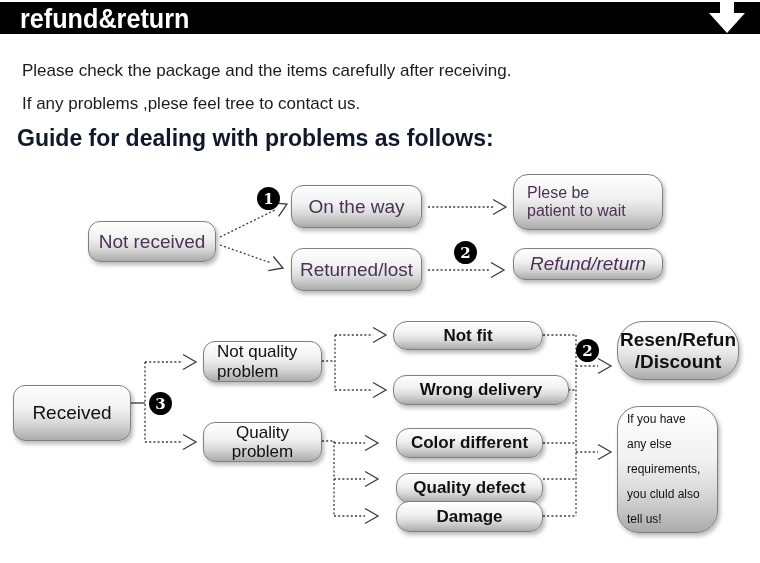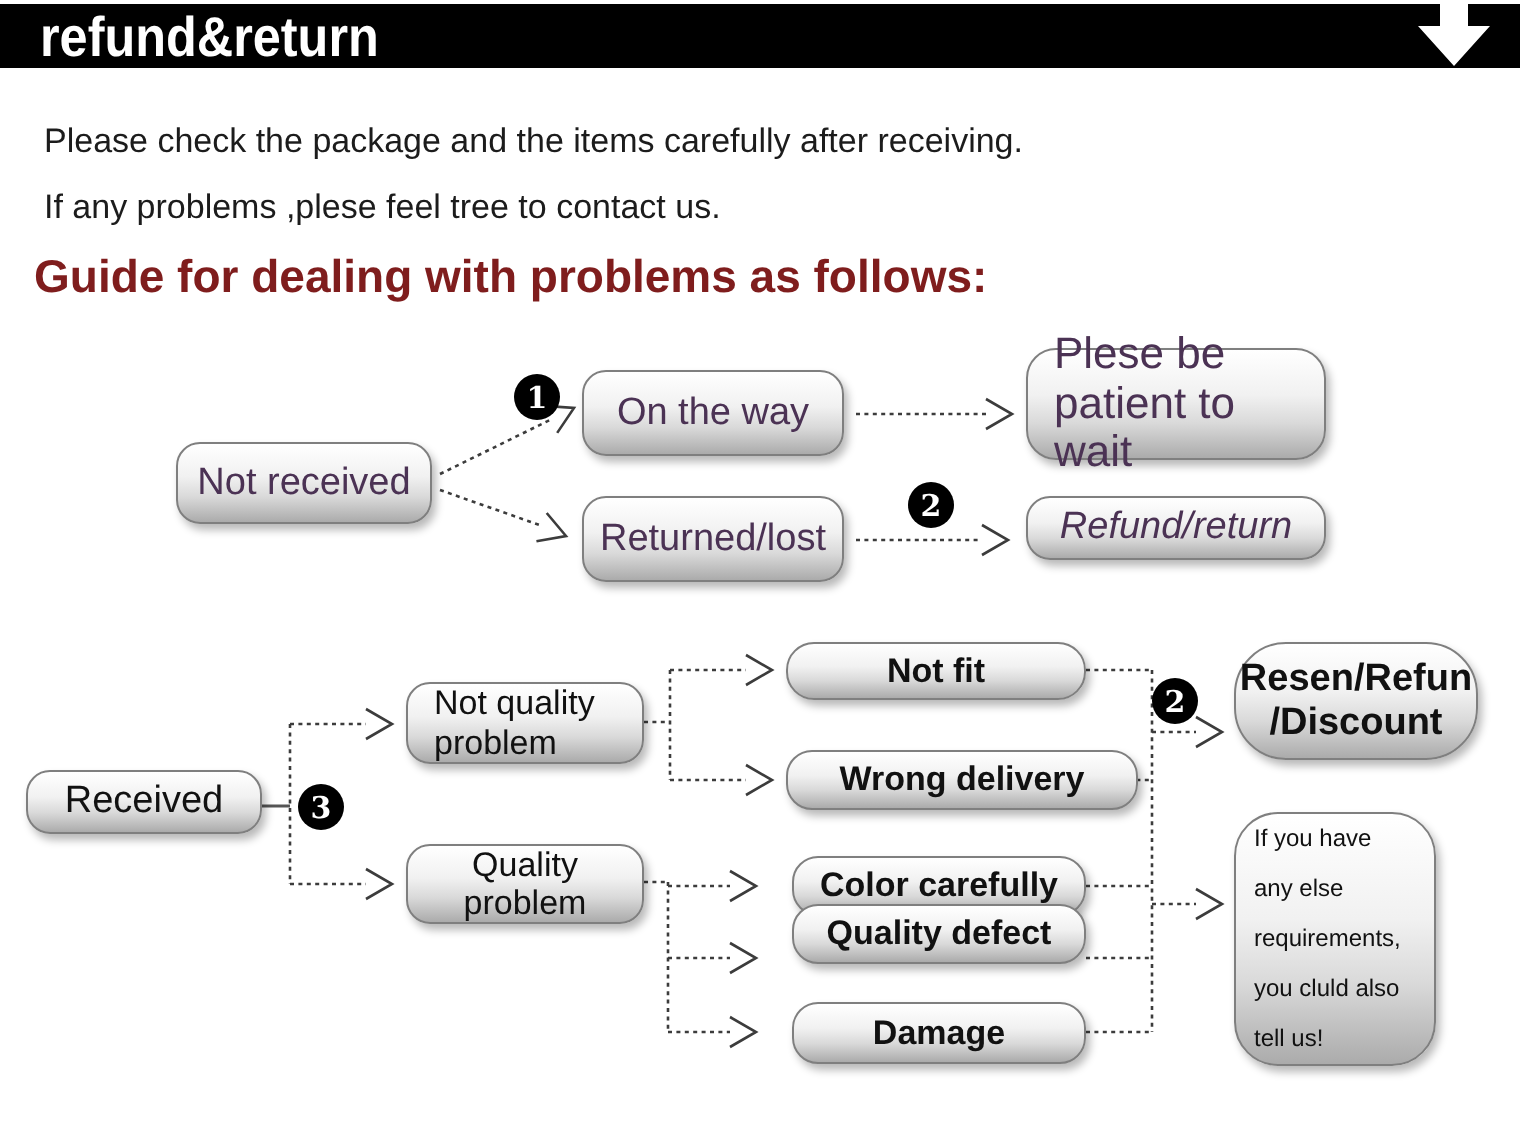--- a/index.html
+++ b/index.html
@@ -8,45 +8,45 @@
 
   
   .topbar{position:absolute;left:0;top:2px;width:760px;height:32px;background:#000;}
   .topbar-title{position:absolute;left:20px;top:3px;color:#fff;font-size:28px;font-weight:bold;
          transform:scaleX(.9);transform-origin:left center;letter-spacing:0;}
   .hdr-arrow{position:absolute;left:700px;top:0;width:54px;height:38px;}
 
   
   .p1{position:absolute;left:22px;top:61px;font-size:17px;}
   .p2{position:absolute;left:22px;top:94px;font-size:17px;}
-  .heading{position:absolute;left:17px;top:125px;font-size:23px;font-weight:bold;color:#7f1d1d;}
+  .heading{position:absolute;left:17px;top:125px;font-size:23px;font-weight:bold;color:#0f172a;}
 
   
   .node{position:absolute;box-sizing:border-box;border:1px solid #7f7f7f;border-radius:12px;
         background:linear-gradient(180deg,#ffffff 0%,#f1f1f1 42%,#d9d9d9 68%,#ababab 100%);
         box-shadow:2px 3px 4px rgba(0,0,0,.28);
         display:flex;align-items:center;justify-content:center;text-align:center;
         font-size:18px;line-height:1.12;color:#111;white-space:pre-line;}
   .purple{color:#4b3254;font-size:19px;}
   .la{justify-content:flex-start;text-align:left;padding-left:13px;}
   .bold{font-weight:bold;font-size:17px;}
 
   #n-notrec{left:88px;top:221px;width:128px;height:41px;}
   #n-ontheway{left:291px;top:185px;width:131px;height:43px;}
   #n-returned{left:291px;top:248px;width:131px;height:43px;}
-  #n-patient{left:513px;top:174px;width:150px;height:56px;border-radius:15px;font-size:22px;}
+  #n-patient{left:513px;top:174px;width:150px;height:56px;border-radius:15px;font-size:16px;}
   #n-refundret{left:513px;top:248px;width:150px;height:32px;font-style:italic;}
 
-  #n-received{left:13px;top:385px;width:118px;height:32px;font-size:19px;}
+  #n-received{left:13px;top:385px;width:118px;height:56px;font-size:19px;}
   #n-notquality{left:203px;top:341px;width:119px;height:41px;font-size:17px;}
   #n-quality{left:203px;top:422px;width:119px;height:40px;font-size:17px;}
   #n-notfit{left:393px;top:321px;width:150px;height:29px;border-radius:14px;}
   #n-wrongdel{left:393px;top:375px;width:176px;height:30px;border-radius:13px;}
   #n-colordiff{left:396px;top:428px;width:147px;height:30px;border-radius:13px;}
-  #n-qualdef{left:396px;top:452px;width:147px;height:30px;border-radius:13px;}
+  #n-qualdef{left:396px;top:473px;width:147px;height:30px;border-radius:13px;}
   #n-damage{left:396px;top:501px;width:147px;height:31px;border-radius:13px;}
   #n-resen{left:617px;top:321px;width:122px;height:59px;border-radius:26px;font-size:19px;font-weight:bold;}
   #n-ifyouhave{left:617px;top:406px;width:101px;height:127px;border-radius:22px;
                font-size:12px;line-height:25px;padding-left:9px;padding-right:3px;}
 
   
   .badge{position:absolute;width:23px;height:23px;border-radius:50%;background:#000;color:#fff;
          font-weight:bold;font-size:15px;display:flex;align-items:center;justify-content:center;
          font-family:"DejaVu Serif",serif;}
   #b1{left:257px;top:187px;}
@@ -132,21 +132,21 @@
   <div class="node purple" id="n-refundret">Refund/return</div>
 
   <div class="node" id="n-received">Received</div>
   <div class="badge" id="b3">3</div>
   <div class="node la" id="n-notquality">Not quality
 problem</div>
   <div class="node" id="n-quality">Quality
 problem</div>
   <div class="node bold" id="n-notfit">Not fit</div>
   <div class="node bold" id="n-wrongdel">Wrong delivery</div>
-  <div class="node bold" id="n-colordiff">Color carefully</div>
+  <div class="node bold" id="n-colordiff">Color different</div>
   <div class="node bold" id="n-qualdef">Quality defect</div>
   <div class="node bold" id="n-damage">Damage</div>
   <div class="badge" id="b2b">2</div>
   <div class="node" id="n-resen">Resen/Refun
 /Discount</div>
   <div class="node la" id="n-ifyouhave">If you have
 any else
 requirements,
 you cluld also
 tell us!</div>

